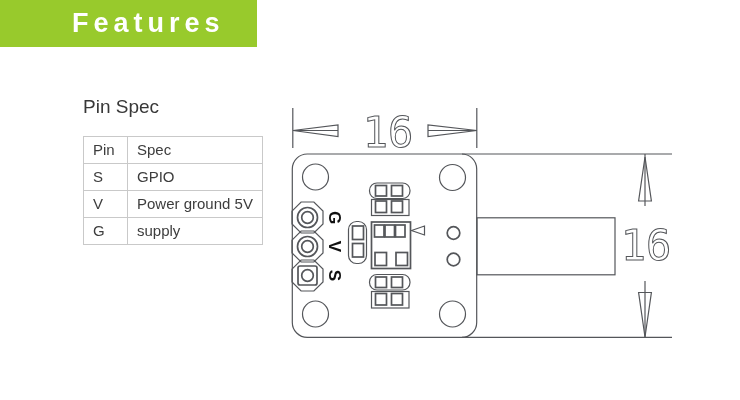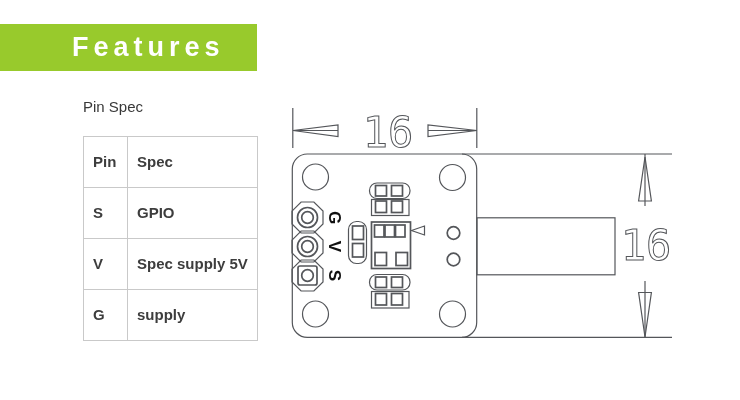--- a/index.html
+++ b/index.html
@@ -3,39 +3,39 @@
 <meta charset="utf-8">
 <style>
   html,body{margin:0;padding:0;}
   body{
     width:740px;height:400px;position:relative;overflow:hidden;
     background:#ffffff;font-family:"Liberation Sans",sans-serif;
   }
   
   .banner{
     position:absolute;left:0;top:0;width:257px;height:47px;
-    background:#98ca2c;display:flex;align-items:center;margin-top:24px;
+    background:#98ca2c;display:flex;align-items:center;
   }
   .banner-title{
     color:#ffffff;font-size:27px;font-weight:bold;letter-spacing:5px;
     padding-left:72px;white-space:nowrap;
   }
   
   .pin-spec-label{
     position:absolute;left:83px;top:98px;
-    font-size:15px;color:#383838;line-height:18px;
+    font-size:19px;color:#383838;line-height:18px;
   }
   
   table.pin-table{
     position:absolute;left:83px;top:136px;
     border-collapse:collapse;font-size:15px;color:#3d3d3d;
   }
   table.pin-table th, table.pin-table td{
-    border:1px solid #c9c9c9;font-weight:bold;text-align:left;
-    padding:15px 9px;line-height:20px;height:20px;box-sizing:content-box;
+    border:1px solid #c9c9c9;font-weight:normal;text-align:left;
+    padding:3px 9px;line-height:20px;height:20px;box-sizing:content-box;
     white-space:nowrap;
   }
   table.pin-table .col-pin{width:25px;min-width:25px;}
   table.pin-table .col-spec{width:106px;min-width:106px;}
   
   svg.drawing{position:absolute;left:268px;top:95px;}
   .s  {fill:none;stroke:#54565a;stroke-width:1.2px;}
   .s2 {fill:none;stroke:#54565a;stroke-width:1.7px;}
   .pad{fill:#ffffff;stroke:#54565a;stroke-width:1.7px;}
   .dimtxt{
@@ -61,21 +61,21 @@
     <tr>
       <th class="col-pin">Pin</th>
       <th class="col-spec">Spec</th>
     </tr>
     <tr>
       <td class="col-pin">S</td>
       <td class="col-spec">GPIO</td>
     </tr>
     <tr>
       <td class="col-pin">V</td>
-      <td class="col-spec">Spec supply 5V</td>
+      <td class="col-spec">Power ground 5V</td>
     </tr>
     <tr>
       <td class="col-pin">G</td>
       <td class="col-spec">supply</td>
     </tr>
   </tbody>
 </table>
 
 <svg class="drawing" width="412" height="270" viewBox="268 95 412 270" xmlns="http://www.w3.org/2000/svg">
 

